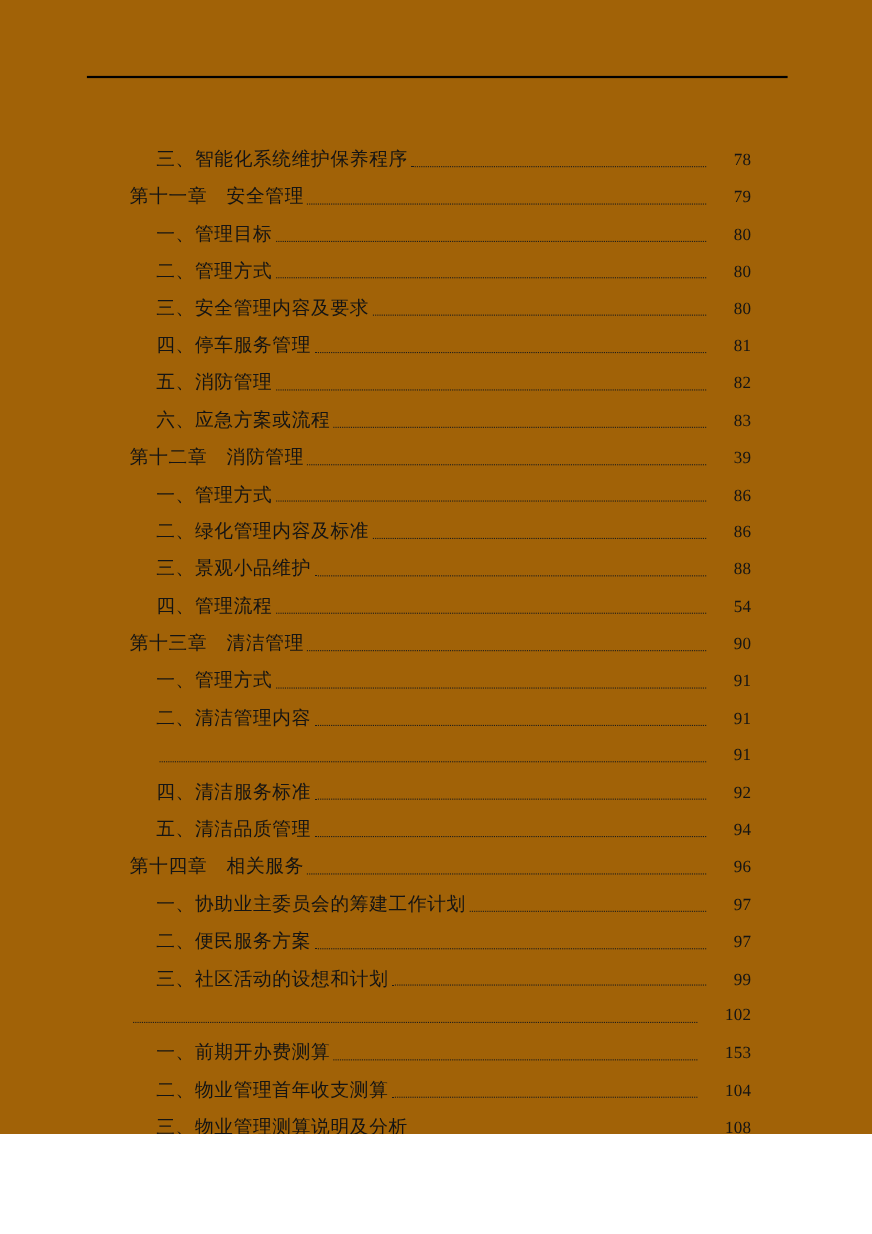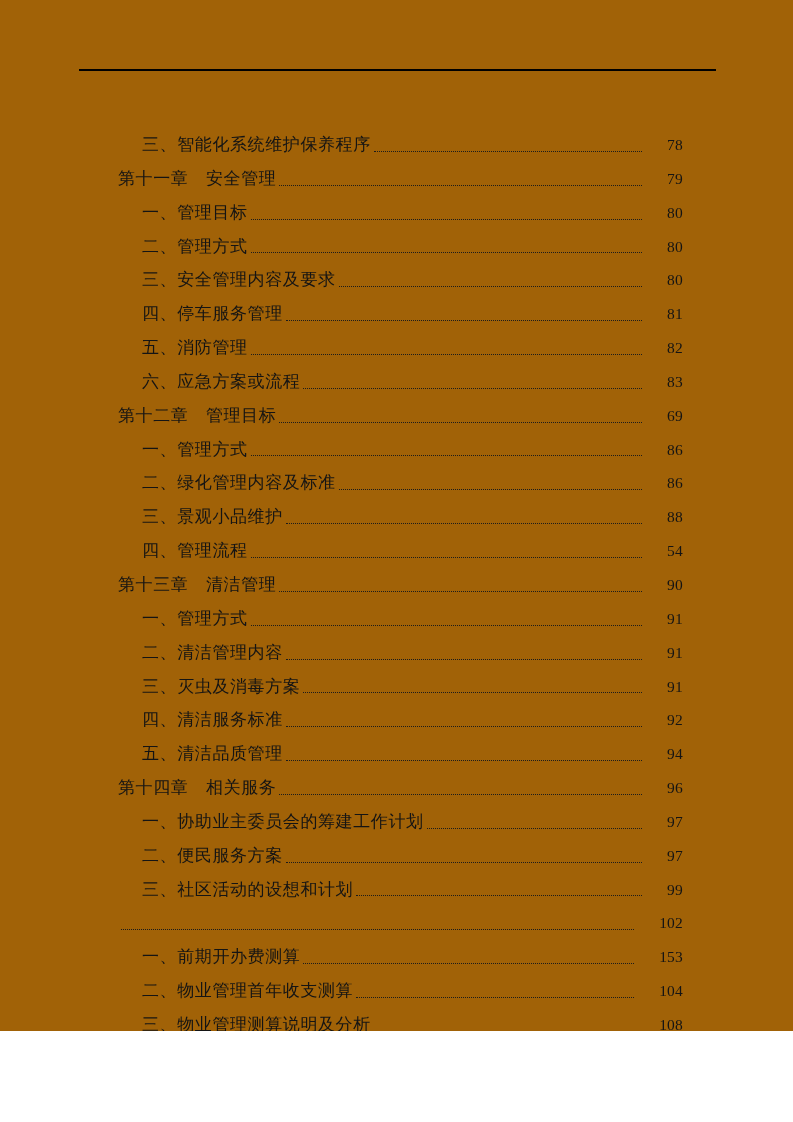--- a/index.html
+++ b/index.html
@@ -99,23 +99,23 @@
     <span class="toc-text">五、消防管理</span>
     <span class="dot-leader"></span>
     <span class="toc-page">82</span>
   </div>
       <div class="toc-row lvl-item">
     <span class="toc-text">六、应急方案或流程</span>
     <span class="dot-leader"></span>
     <span class="toc-page">83</span>
   </div>
       <div class="toc-row lvl-chapter">
-    <span class="toc-text">第十二章　管理目标</span>
-    <span class="dot-leader"></span>
-    <span class="toc-page">69</span>
+    <span class="toc-text">第十二章　消防管理</span>
+    <span class="dot-leader"></span>
+    <span class="toc-page">39</span>
   </div>
       <div class="toc-row lvl-item">
     <span class="toc-text">一、管理方式</span>
     <span class="dot-leader"></span>
     <span class="toc-page">86</span>
   </div>
       <div class="toc-row lvl-item">
     <span class="toc-text">二、绿化管理内容及标准</span>
     <span class="dot-leader"></span>
     <span class="toc-page">86</span>
@@ -139,21 +139,20 @@
     <span class="toc-text">一、管理方式</span>
     <span class="dot-leader"></span>
     <span class="toc-page">91</span>
   </div>
       <div class="toc-row lvl-item">
     <span class="toc-text">二、清洁管理内容</span>
     <span class="dot-leader"></span>
     <span class="toc-page">91</span>
   </div>
       <div class="toc-row lvl-item">
-    <span class="toc-text">三、灭虫及消毒方案</span>
     <span class="dot-leader"></span>
     <span class="toc-page">91</span>
   </div>
       <div class="toc-row lvl-item">
     <span class="toc-text">四、清洁服务标准</span>
     <span class="dot-leader"></span>
     <span class="toc-page">92</span>
   </div>
       <div class="toc-row lvl-item">
     <span class="toc-text">五、清洁品质管理</span>

